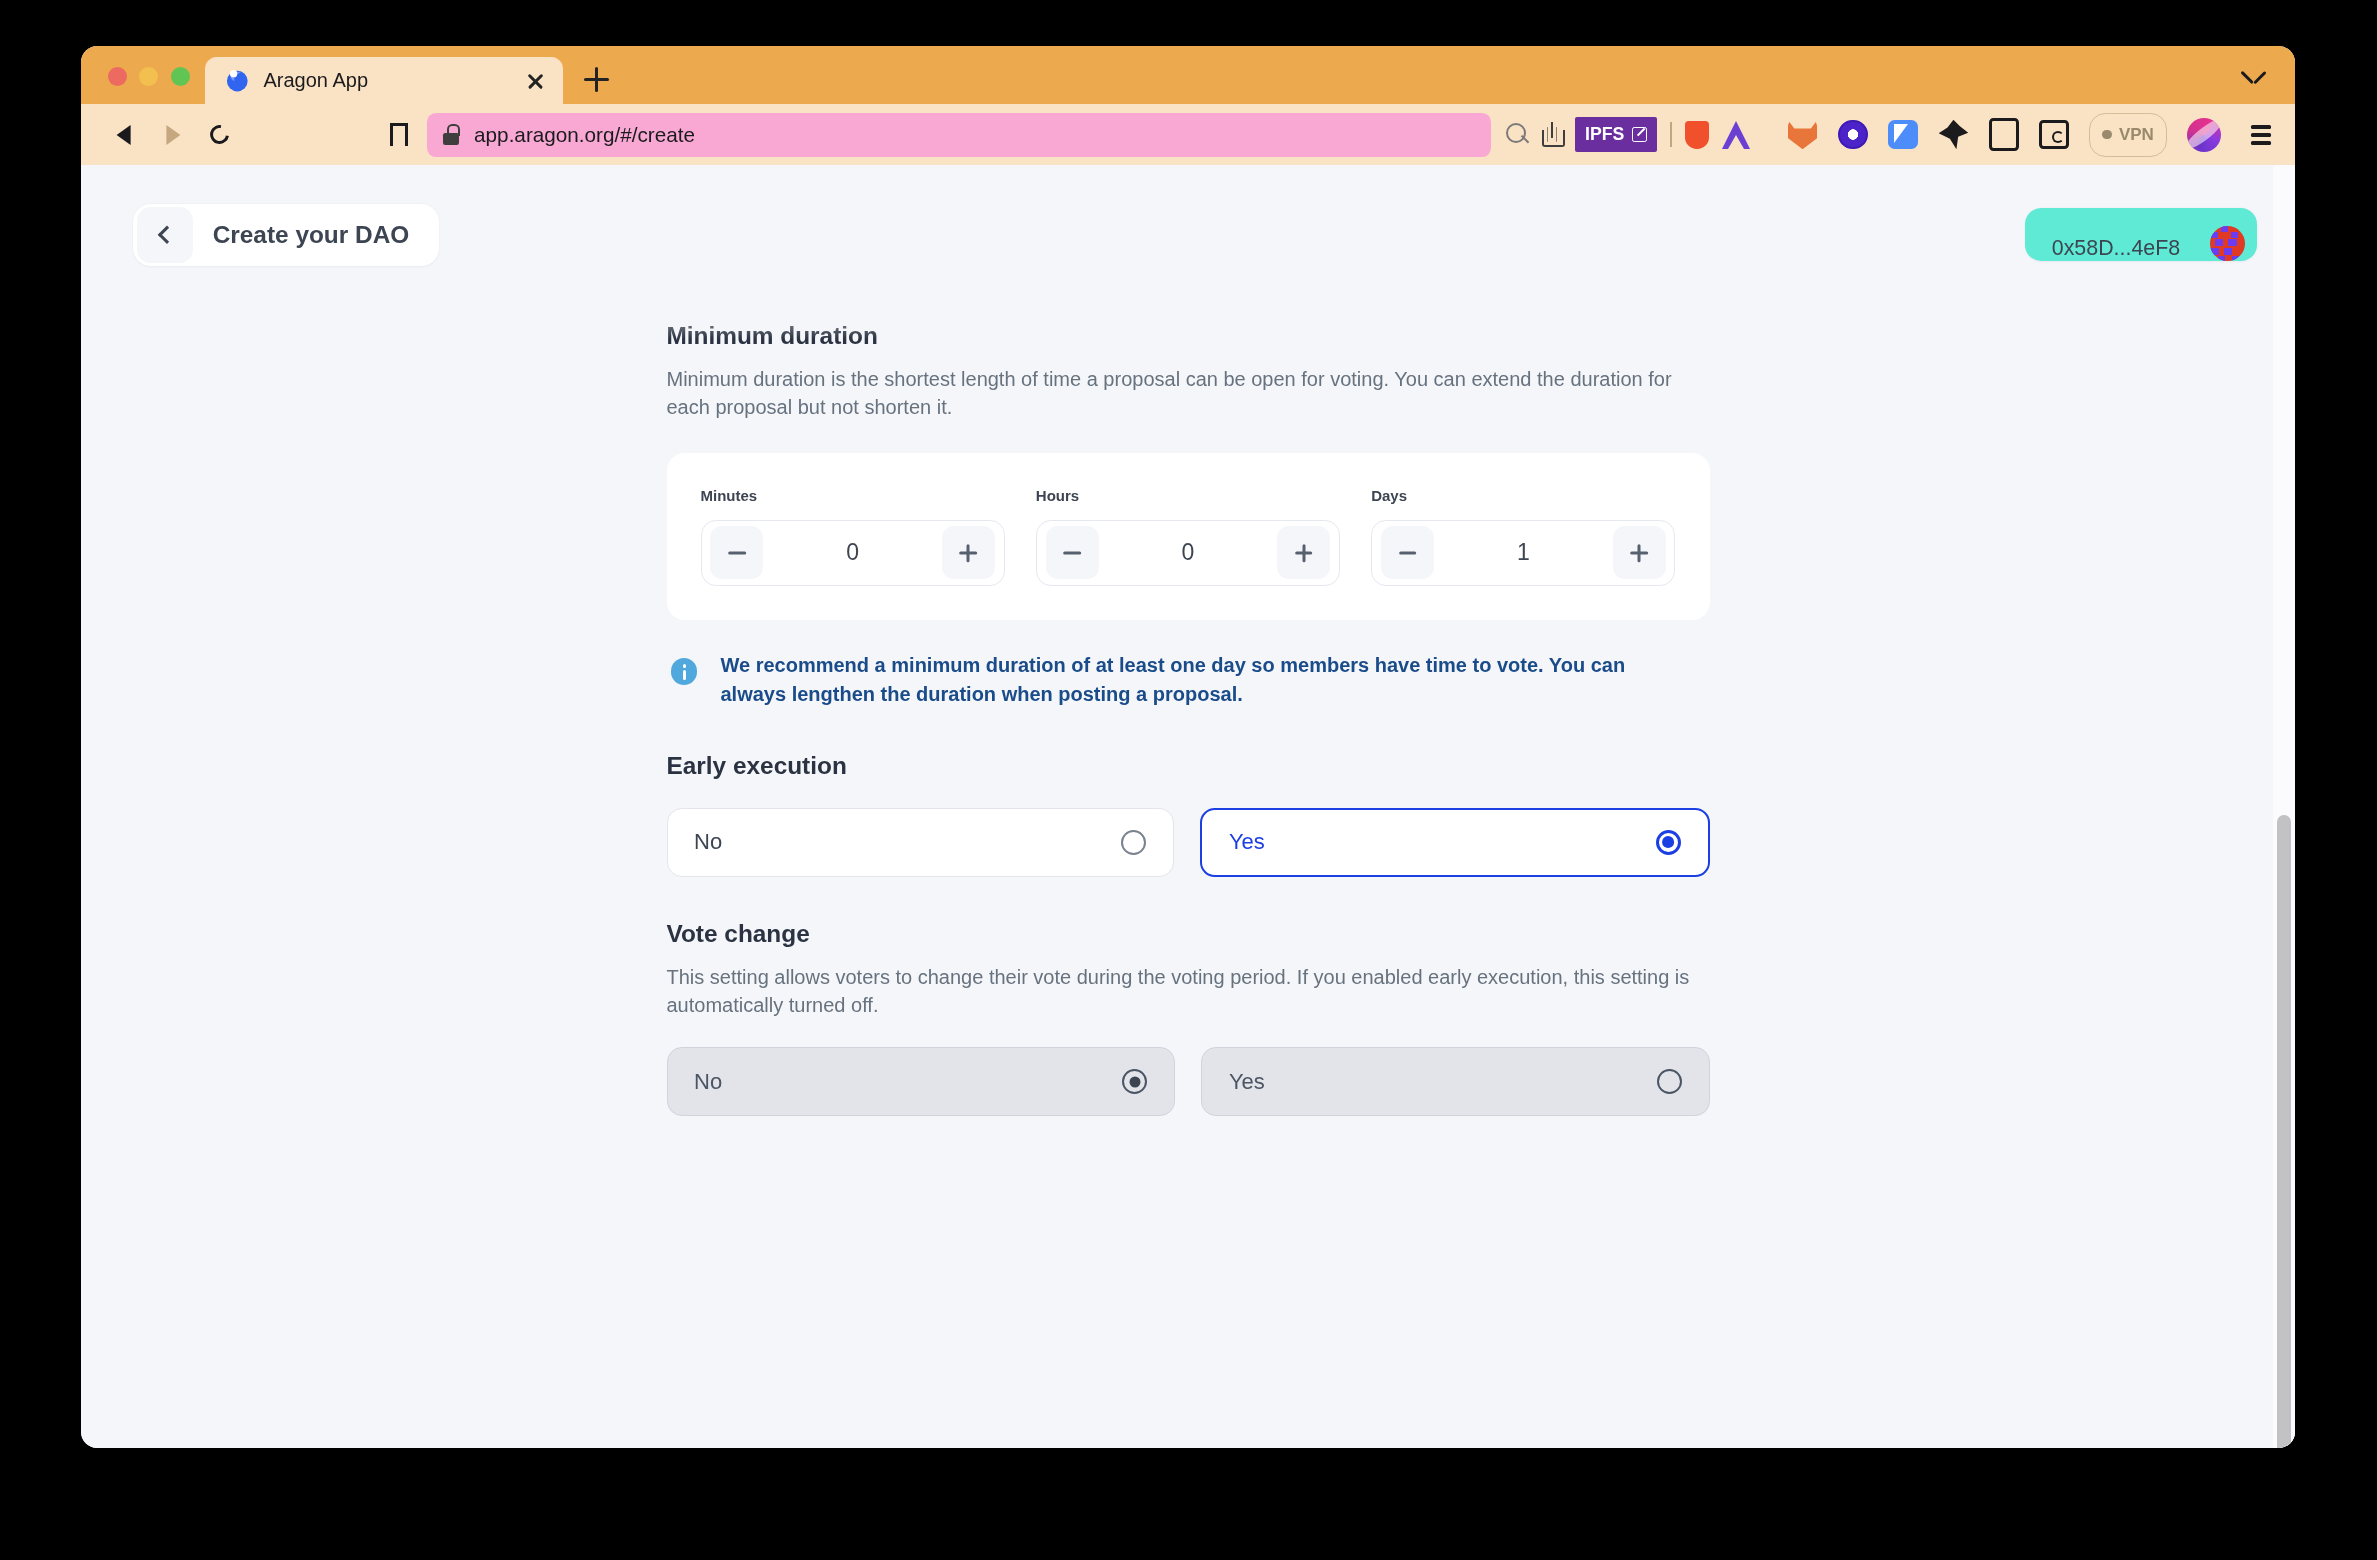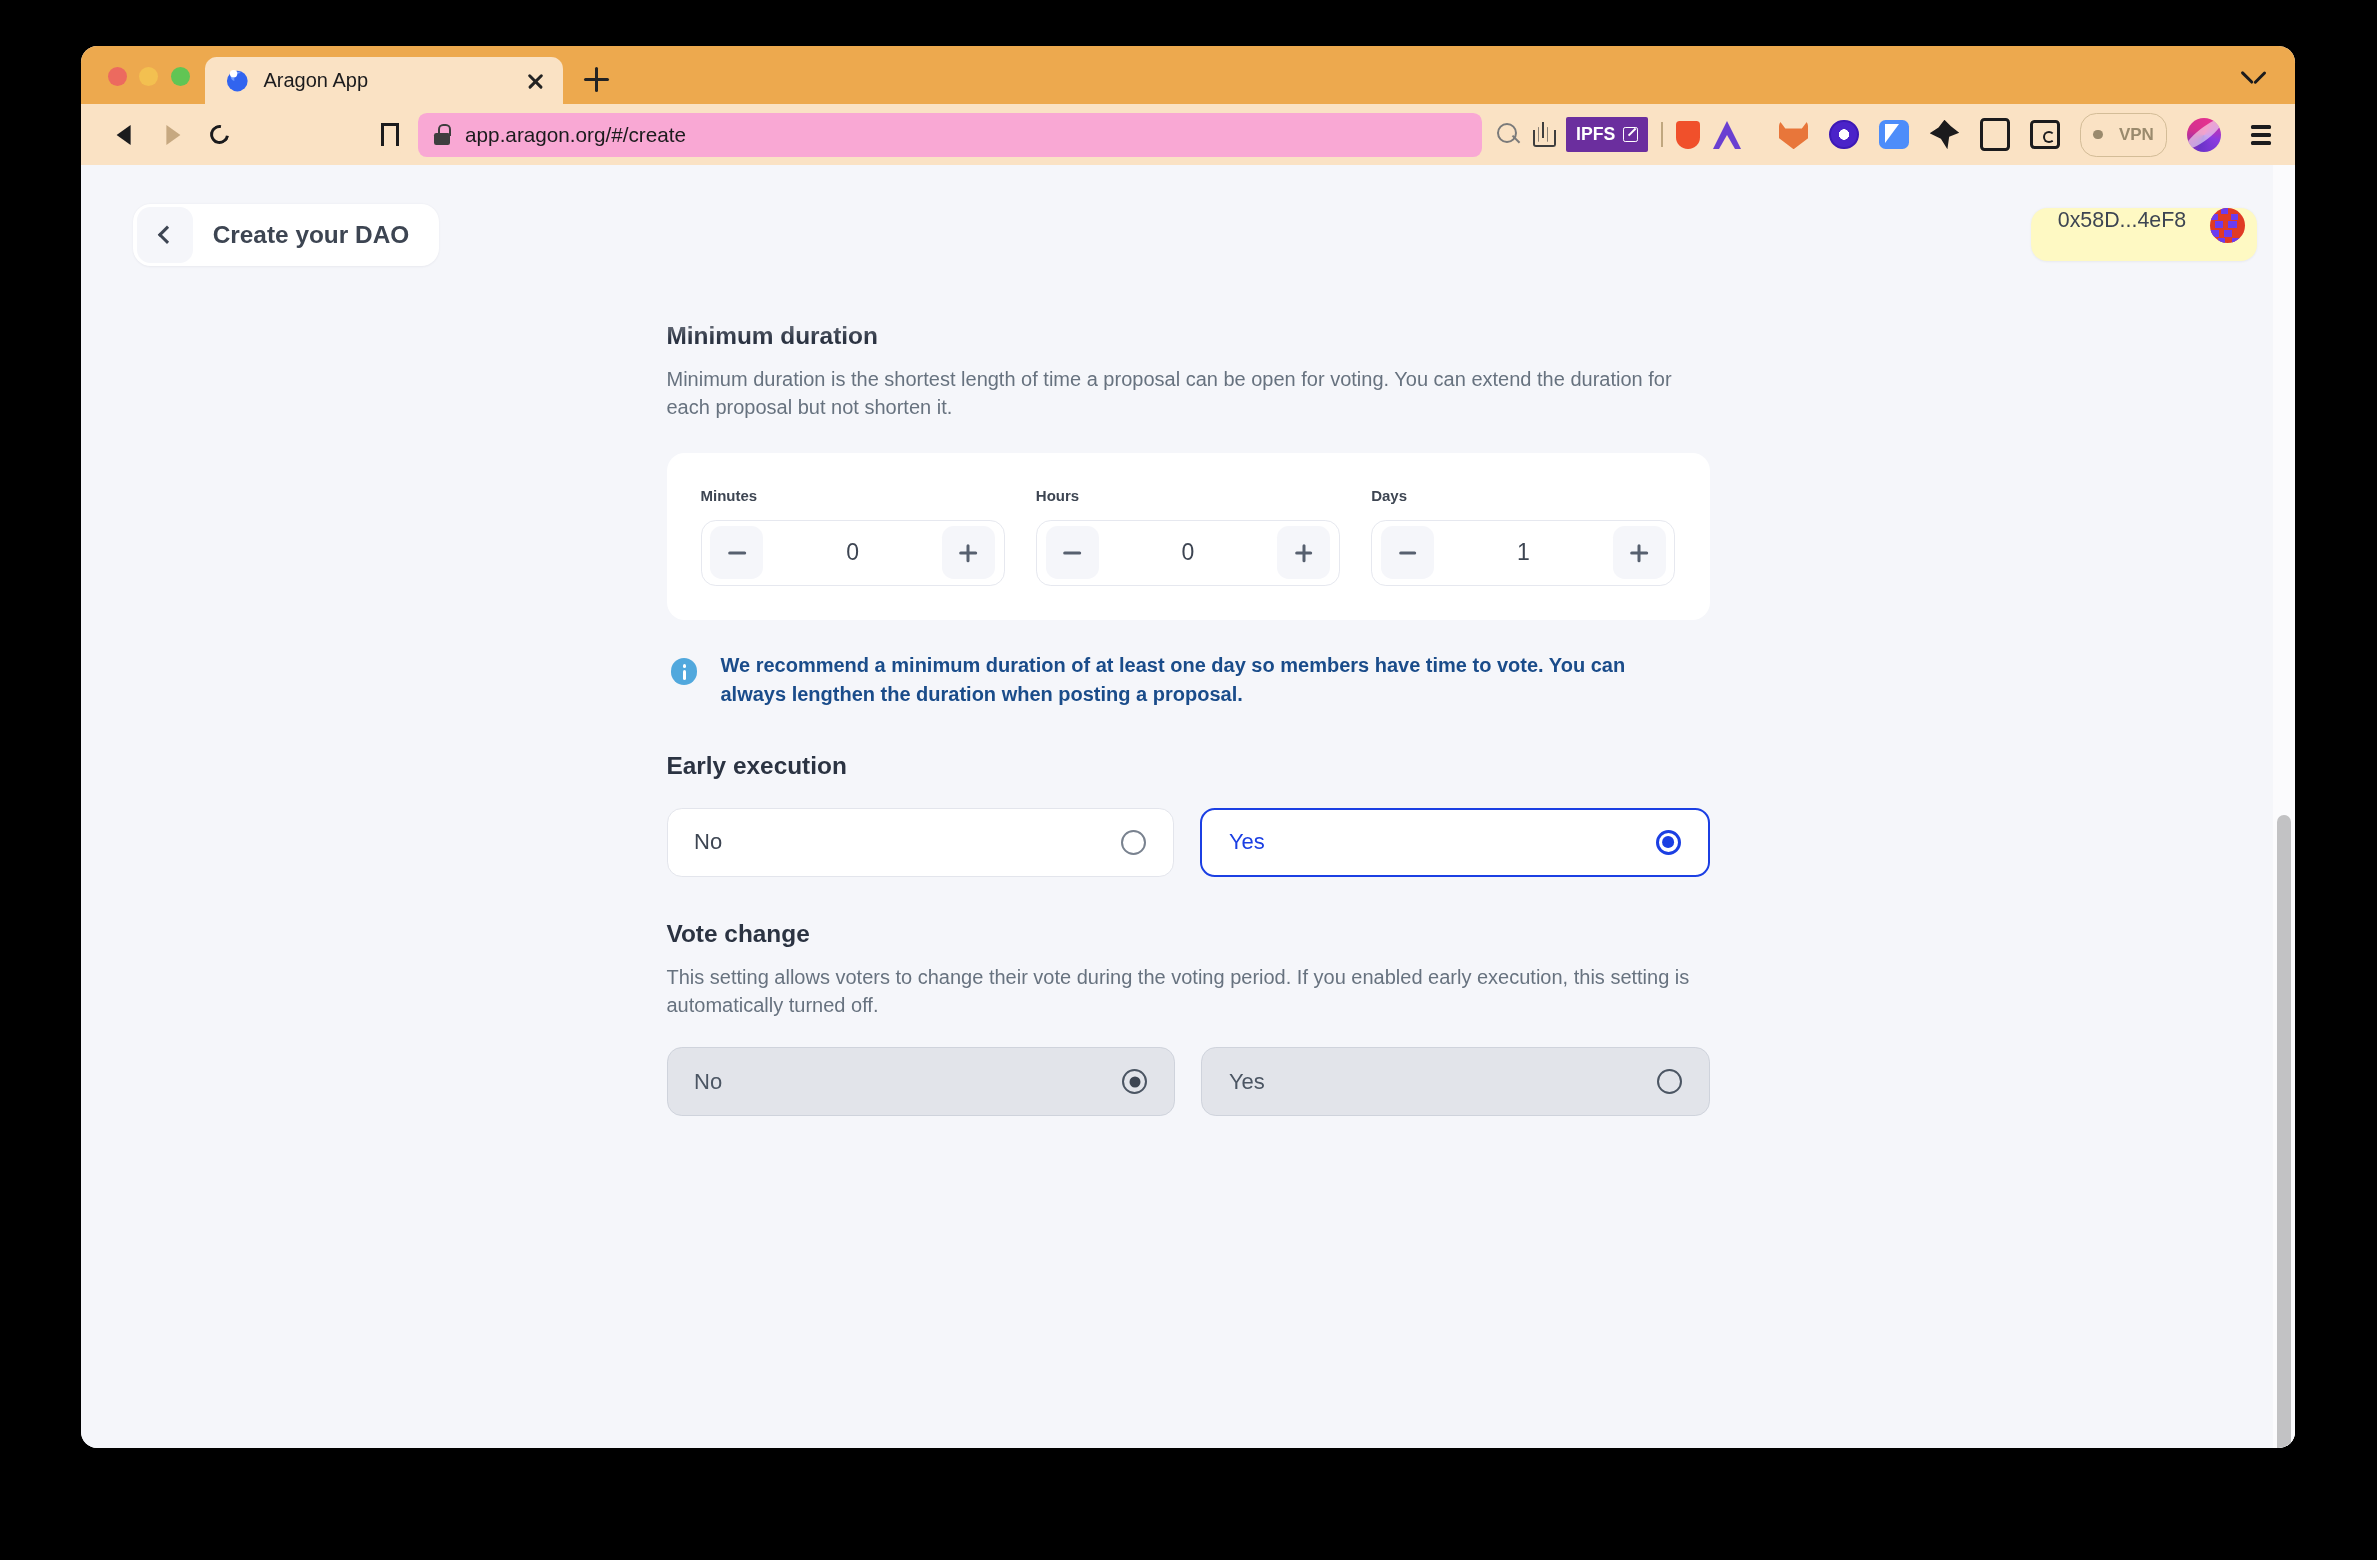--- a/index.html
+++ b/index.html
@@ -230,21 +230,21 @@
   }
   .keplr { background: #1b1b1d;
            clip-path: polygon(50% 0,72% 22%,100% 44%,66% 58%,60% 100%,38% 64%,0 46%,30% 26%); }
   .phone { width: 22px; height: 32.5px; border: 3px solid #1b1b1d; border-radius: 4.4px; }
   .wallet { width: 28px; height: 29.6px; border: 3px solid #1b1b1d; border-radius: 4.4px;
             position: relative; }
   .wallet::after { content:""; position:absolute; right: 1.5px; top: 8.1px;
             width: 8.1px; height: 8.1px; border: 2.6px solid #1b1b1d; border-radius: 50%;
             border-right-color: transparent; }
   .vpn-pill {
-    display: flex; align-items: center; gap: 16px;
+    display: flex; align-items: center; gap: 7px;
     border: 1.8px solid #d3bc97; border-radius: 16.3px;
     height: 44px; padding: 0 11.8px;
     color: #9a8a6d; font-size: 17px; font-weight: bold;
   }
   .vpn-dot { width: 9.6px; height: 9.6px; border-radius: 50%; background: #9a8a6d; }
   .profile-orb {
     width: 34px; height: 34px; border-radius: 50%;
     background: conic-gradient(from 20deg, #e5318f, #8b3ae0, #6a33c8, #d2318f, #e5318f);
     position: relative; overflow: hidden;
   }
@@ -302,22 +302,22 @@
     width: 13.3px; height: 13.3px;
     border-left: 3.3px solid #3d4552; border-bottom: 3.3px solid #3d4552;
     transform: translate(-35%,-50%) rotate(45deg);
   }
   .back-pill-text {
     font-size: 24.4px; font-weight: bold; color: #3d4552;
     margin-left: 16.3px; white-space: nowrap;
   }
   .header-spacer { flex: 1 1 auto; }
   .wallet-pill {
-    display: flex; align-items: flex-start; gap: 24px;
-    background: #fef9c3; border-radius: 16.3px;
+    display: flex; align-items: flex-end; gap: 30px;
+    background: #5eead4; border-radius: 16.3px;
     height: 53px; padding: 0 11.8px 0 26.6px;
     box-shadow: 0 0.7px 2.2px rgba(30,40,70,0.06);
   }
   .wallet-addr { font-size: 21.4px; color: #3d4552; white-space: nowrap; }
   .blockie {
     width: 35px; height: 35px; border-radius: 50%; overflow: hidden;
     background: #e03a25; position: relative; flex: 0 0 35px;
   }
   .blockie i { position: absolute; background: #6b3cf0; display:block; }
 

